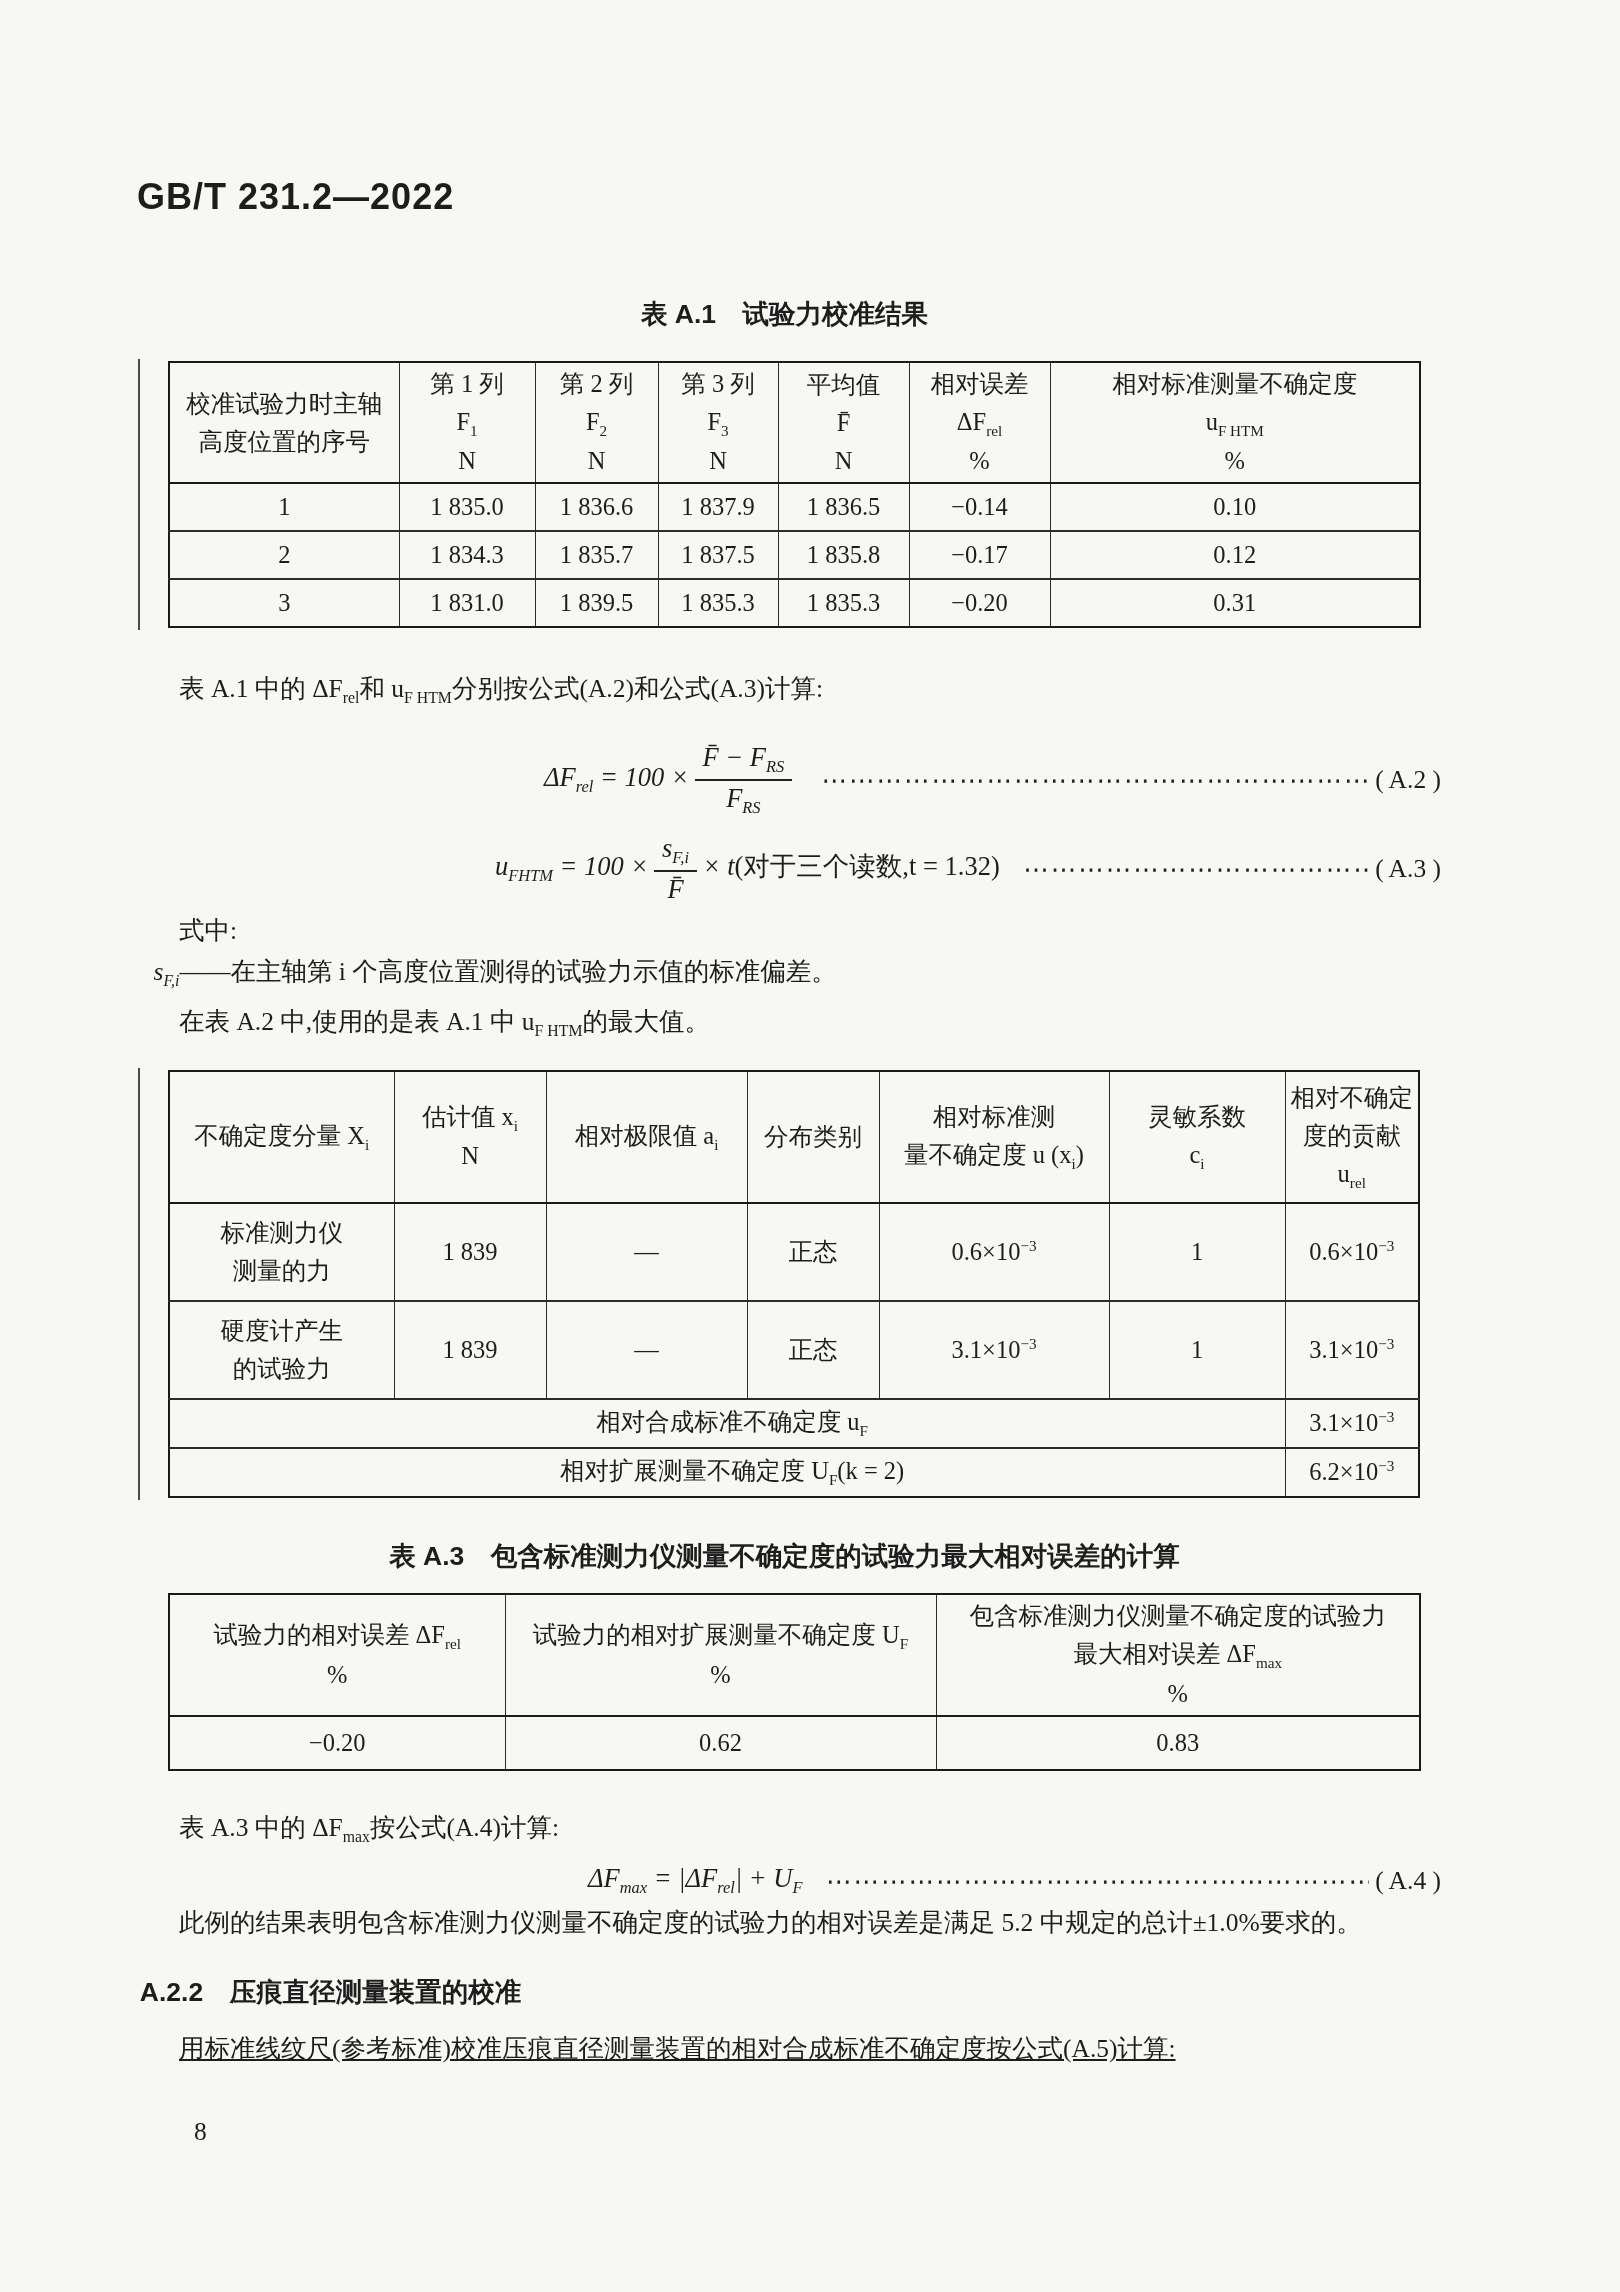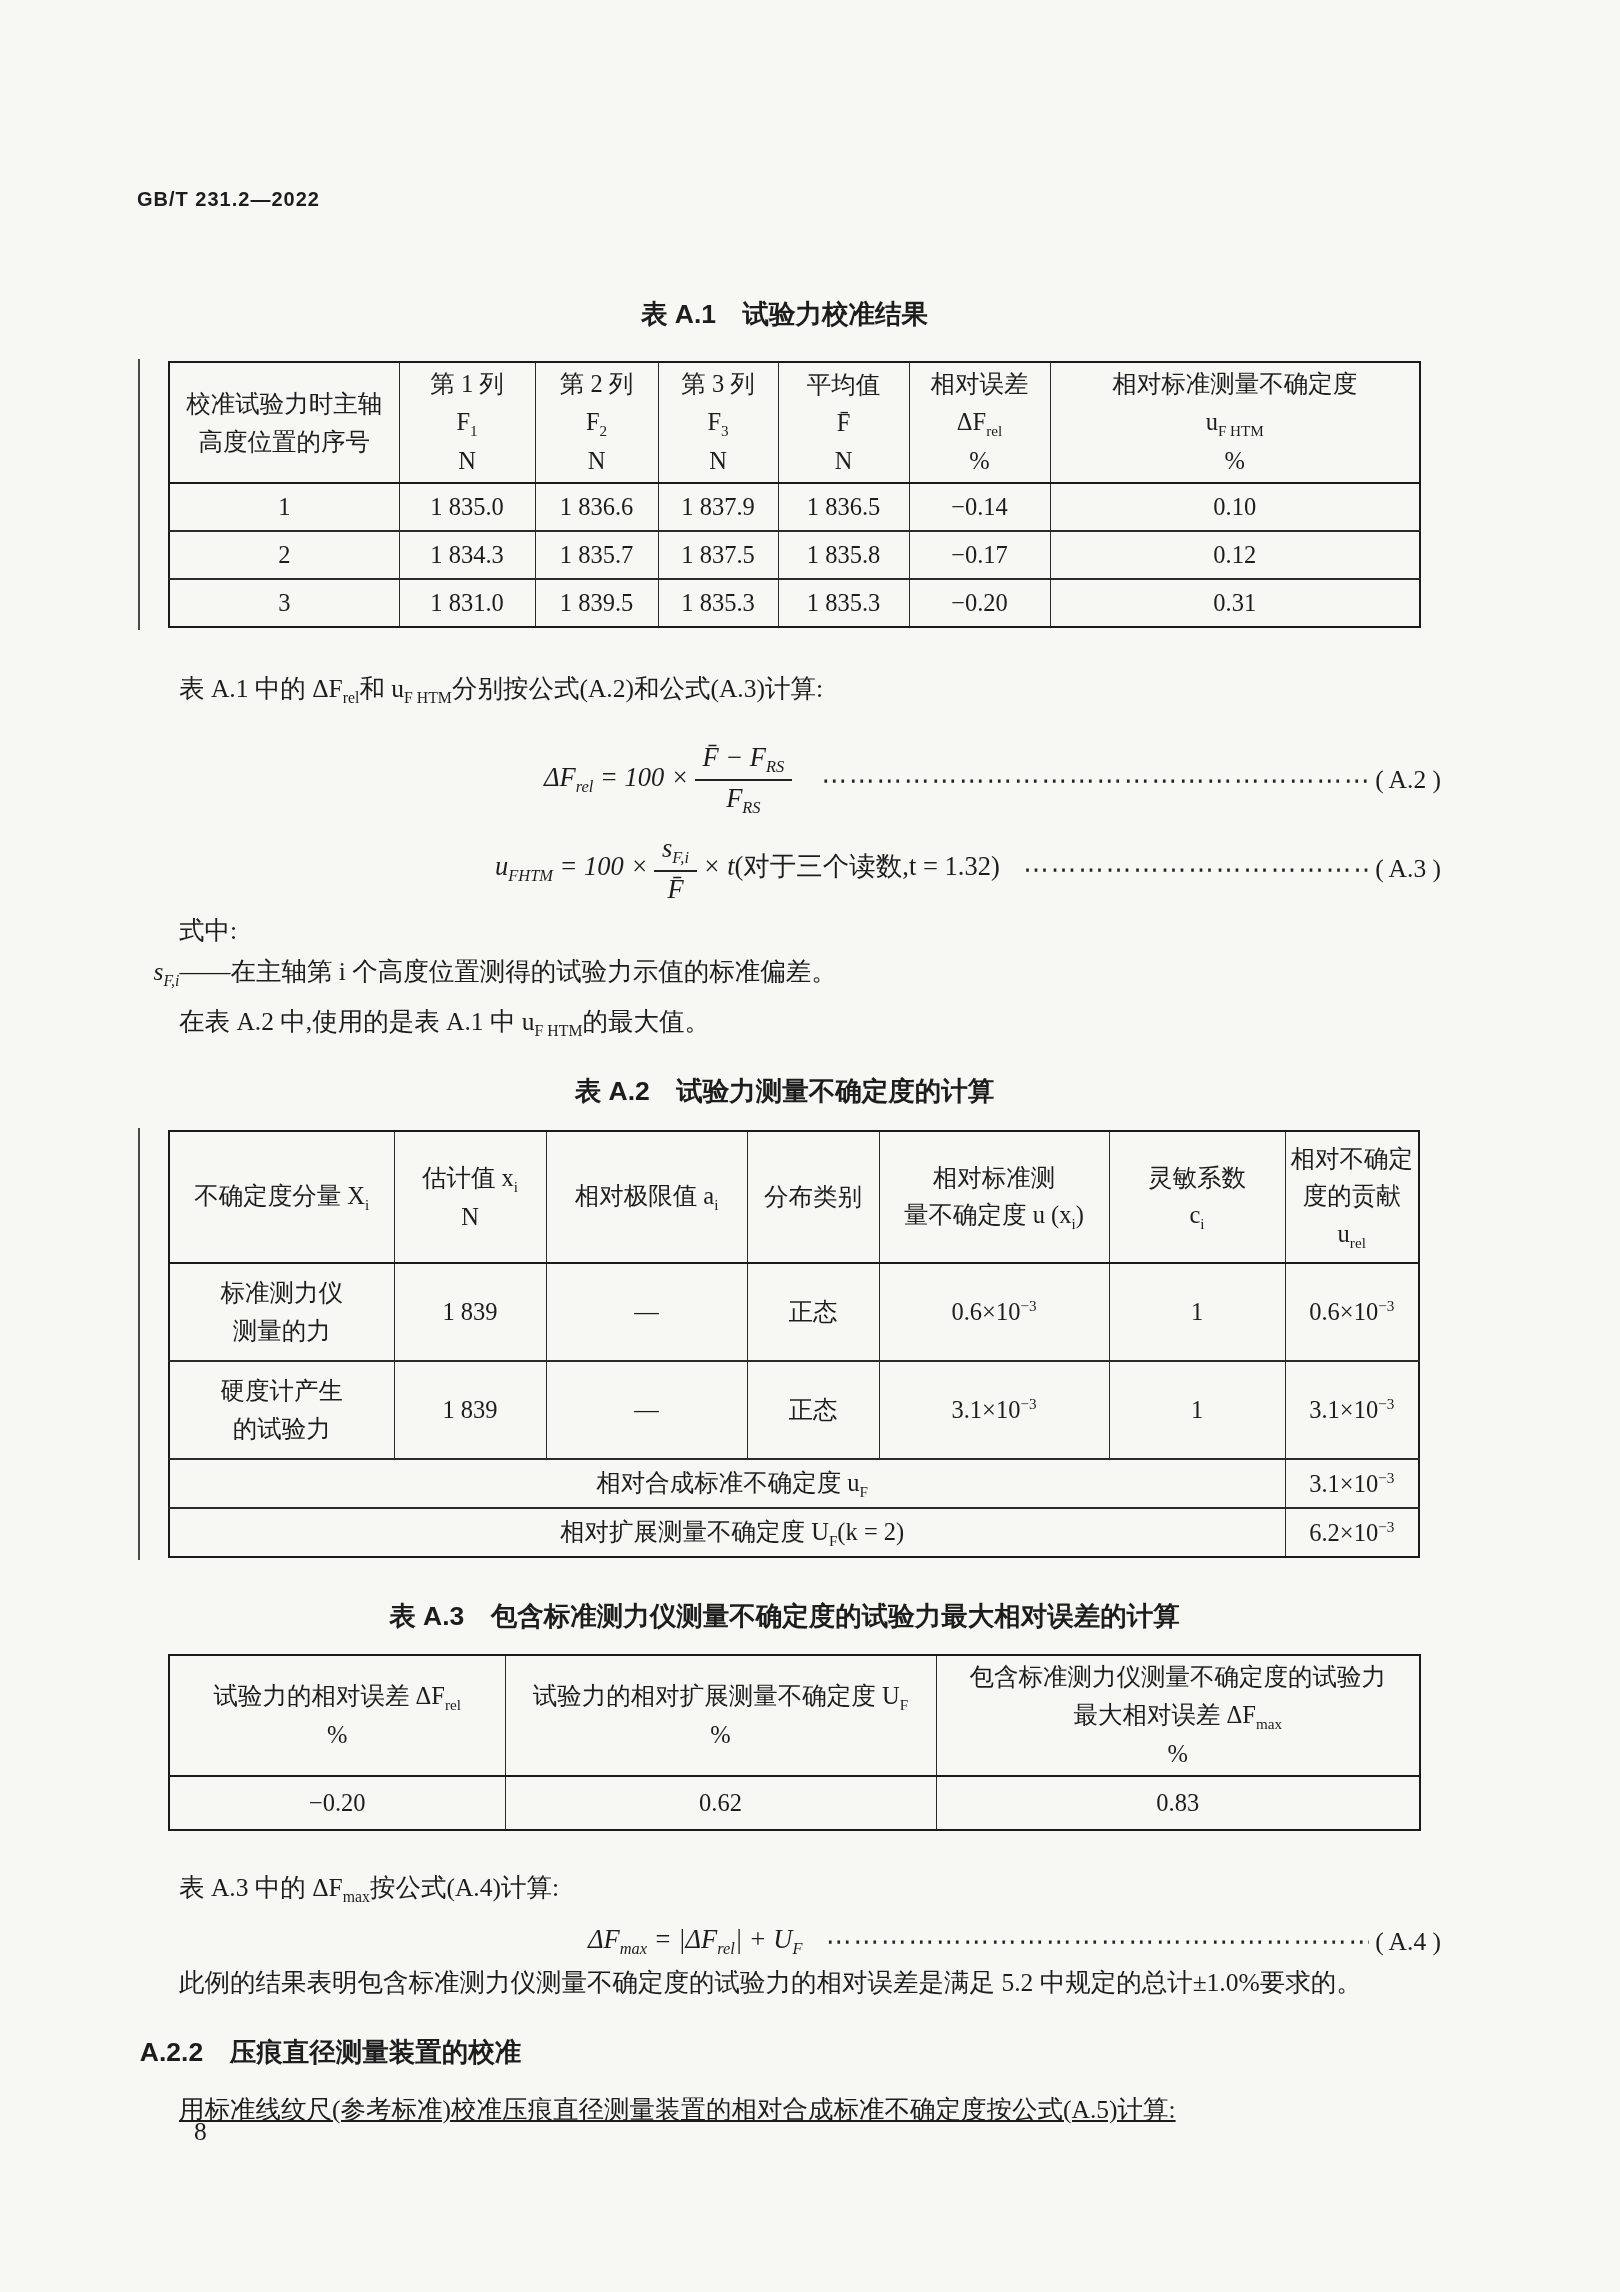--- a/index.html
+++ b/index.html
@@ -7,23 +7,23 @@
   .page {
     position:relative;
     width:1620px; height:2293px;
     background:#f7f7f4;
     color:#1d1d1d;
     font-family:"Liberation Serif","DejaVu Serif",serif;
     font-size:25.5px;
     overflow:hidden;
   }
   .doc-code {
-    position:absolute; left:137px; top:188px;
+    position:absolute; left:137px; top:176px;
     font-family:"Liberation Sans","DejaVu Sans",sans-serif;
-    font-weight:bold; font-size:20px; letter-spacing:1px;
+    font-weight:bold; font-size:36px; letter-spacing:1px;
   }
   .page-num { position:absolute; left:194px; top:2117px; font-size:25.5px; }
 
   .flow { position:absolute; left:128px; top:0; width:1313px; }
 
   .table-title {
     text-align:center;
     font-family:"Liberation Sans","DejaVu Sans",sans-serif;
     font-weight:bold; font-size:26.5px; line-height:35px;
   }
@@ -199,21 +199,20 @@
             <span class="den">F̄</span>
           </span><span>× t</span><span class="cn">(对于三个读数,t = 1.32)</span></span>
       <span class="eq-leader">⋯⋯⋯⋯⋯⋯⋯⋯⋯⋯⋯⋯⋯⋯⋯⋯⋯⋯⋯⋯⋯⋯⋯⋯⋯⋯⋯⋯⋯⋯</span>
       <span class="eq-label">( A.3 )</span>
     </div>
 
     <p class="para where-lead">式中:</p>
     <p class="para where-line"><span class="sym">s<sub>F,i</sub></span><span>——</span><span>在主轴第 i 个高度位置测得的试验力示值的标准偏差。</span></p>
     <p class="para where-note">在表 A.2 中,使用的是表 A.1 中 u<sub>F HTM</sub>的最大值。</p>
 
-    <div class="table-title tt-a2">表 A.2　试验力测量不确定度的计算</div>
 
     <div class="table-wrap tw-a2">
       <div class="change-bar"></div>
       <table class="t-a2">
         <colgroup>
           <col style="width:225px">
             <col style="width:152px">
             <col style="width:201px">
             <col style="width:132px">
           <col style="width:230px">

